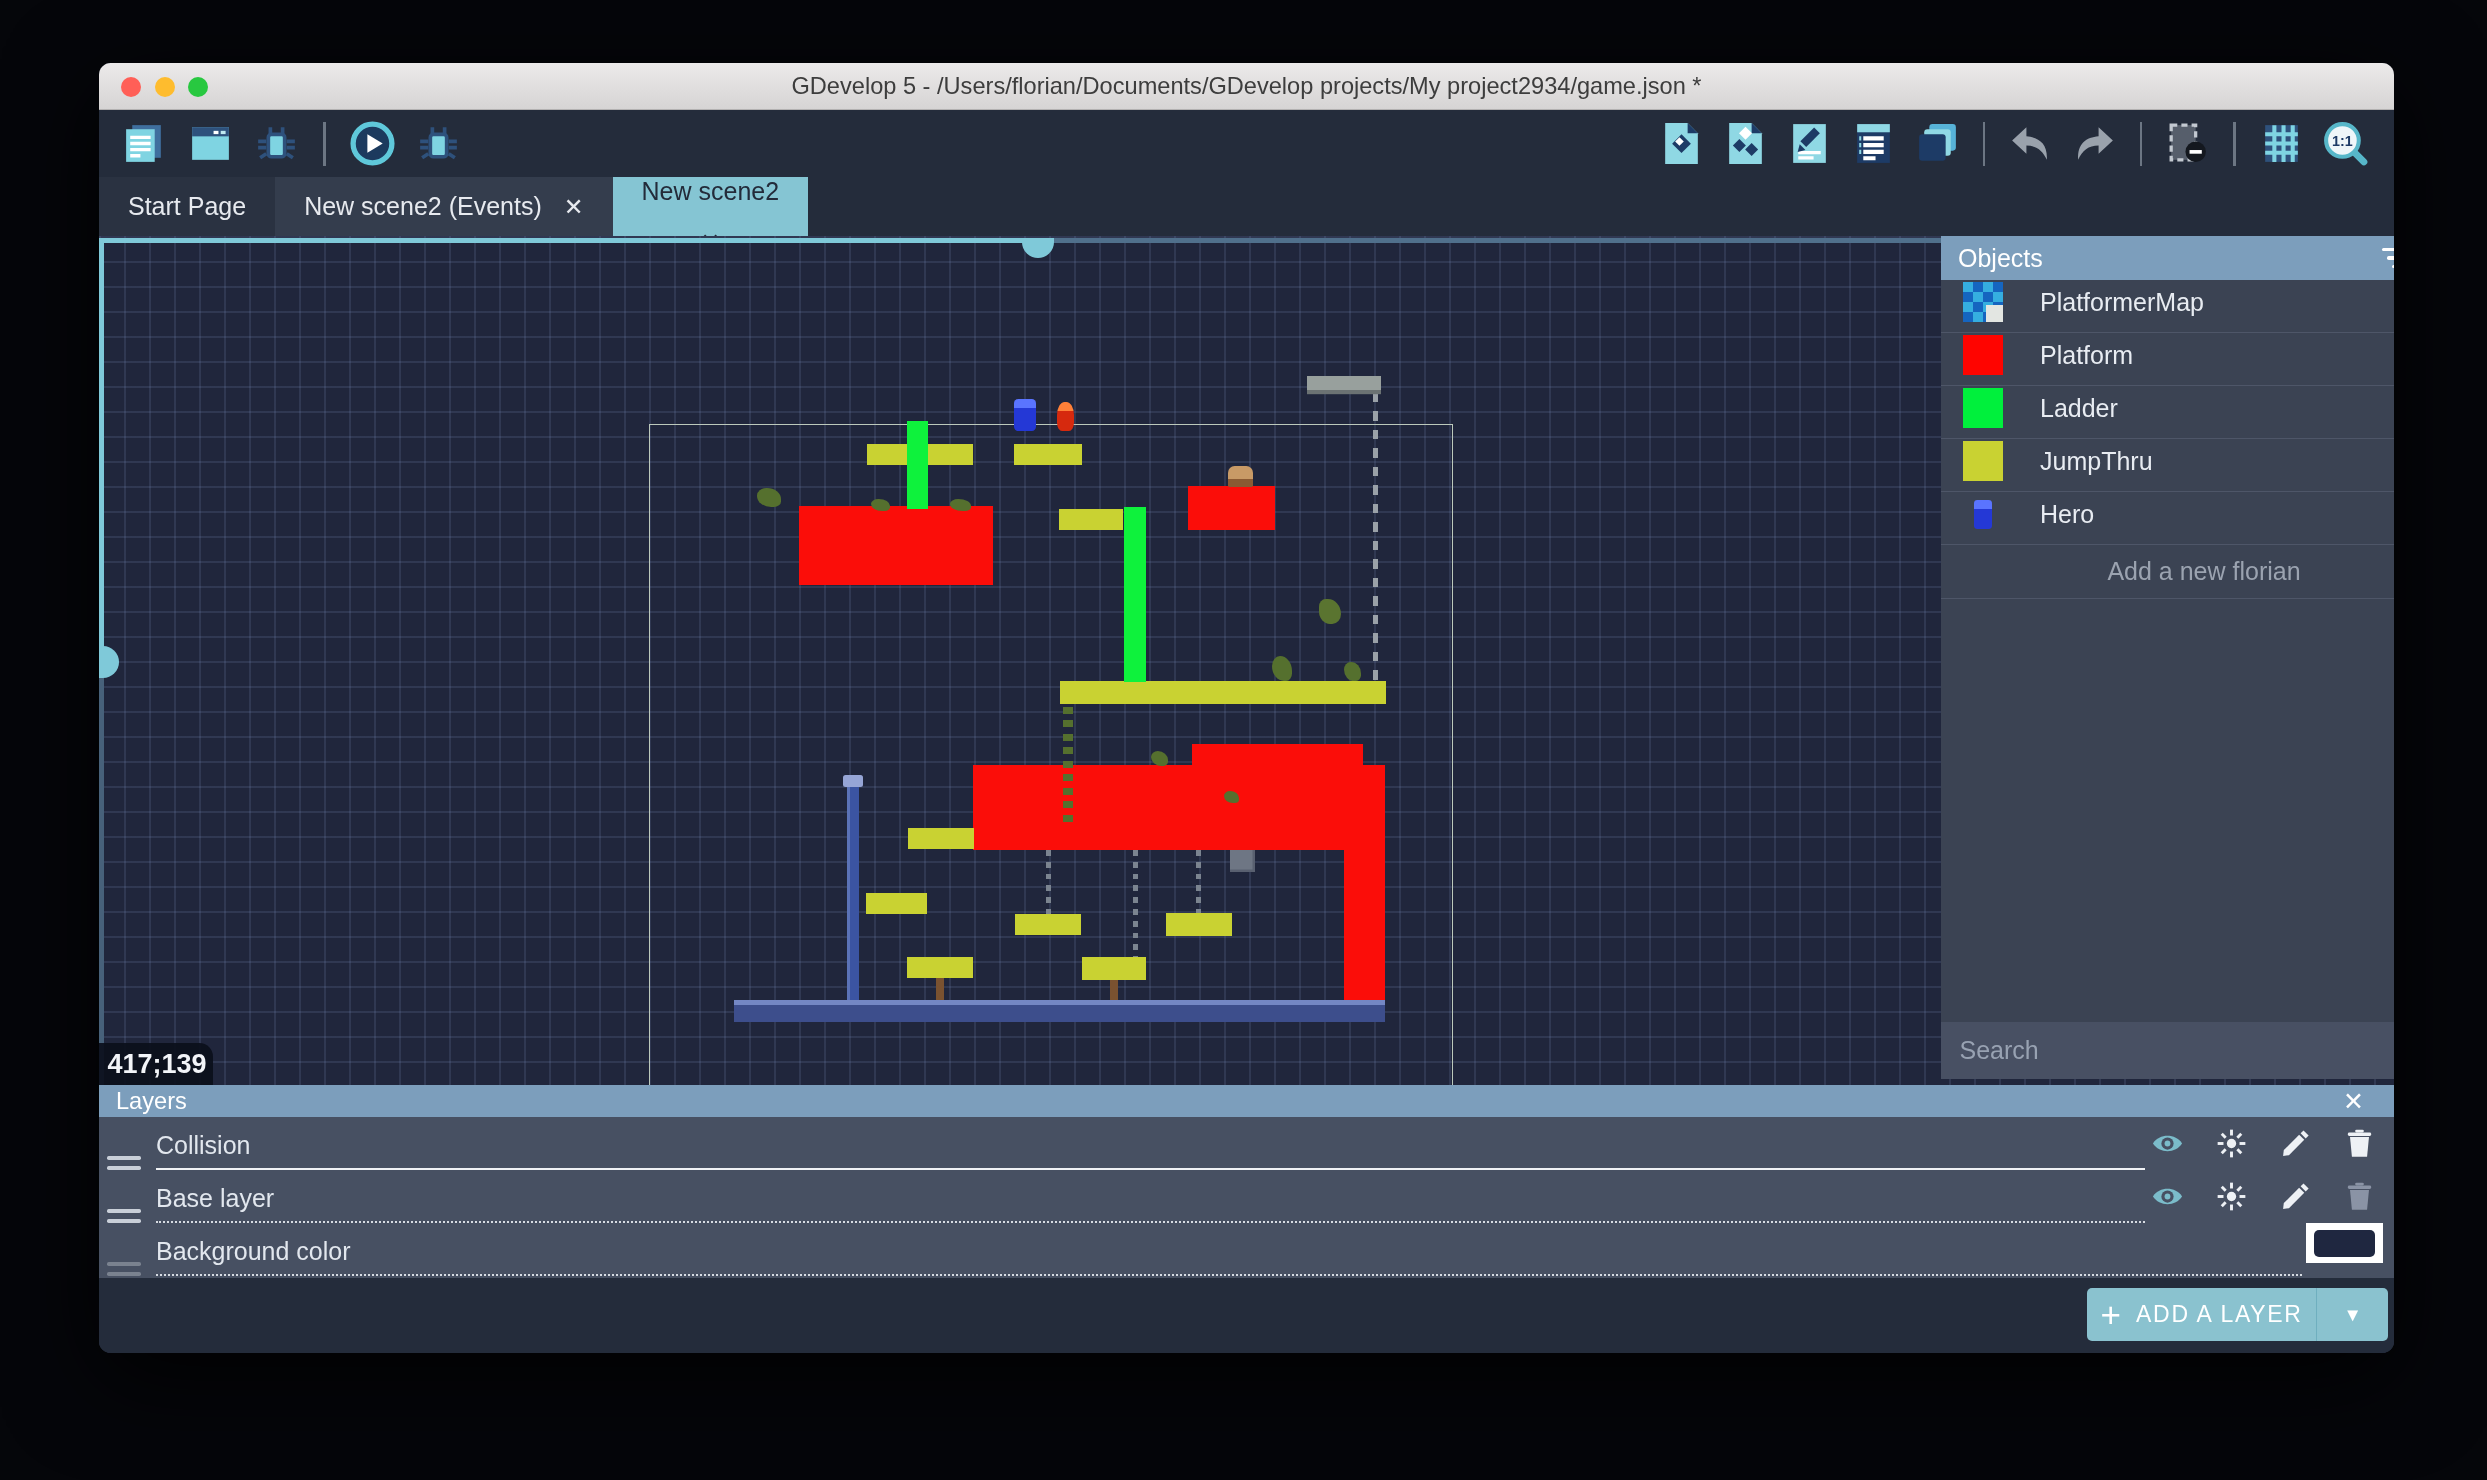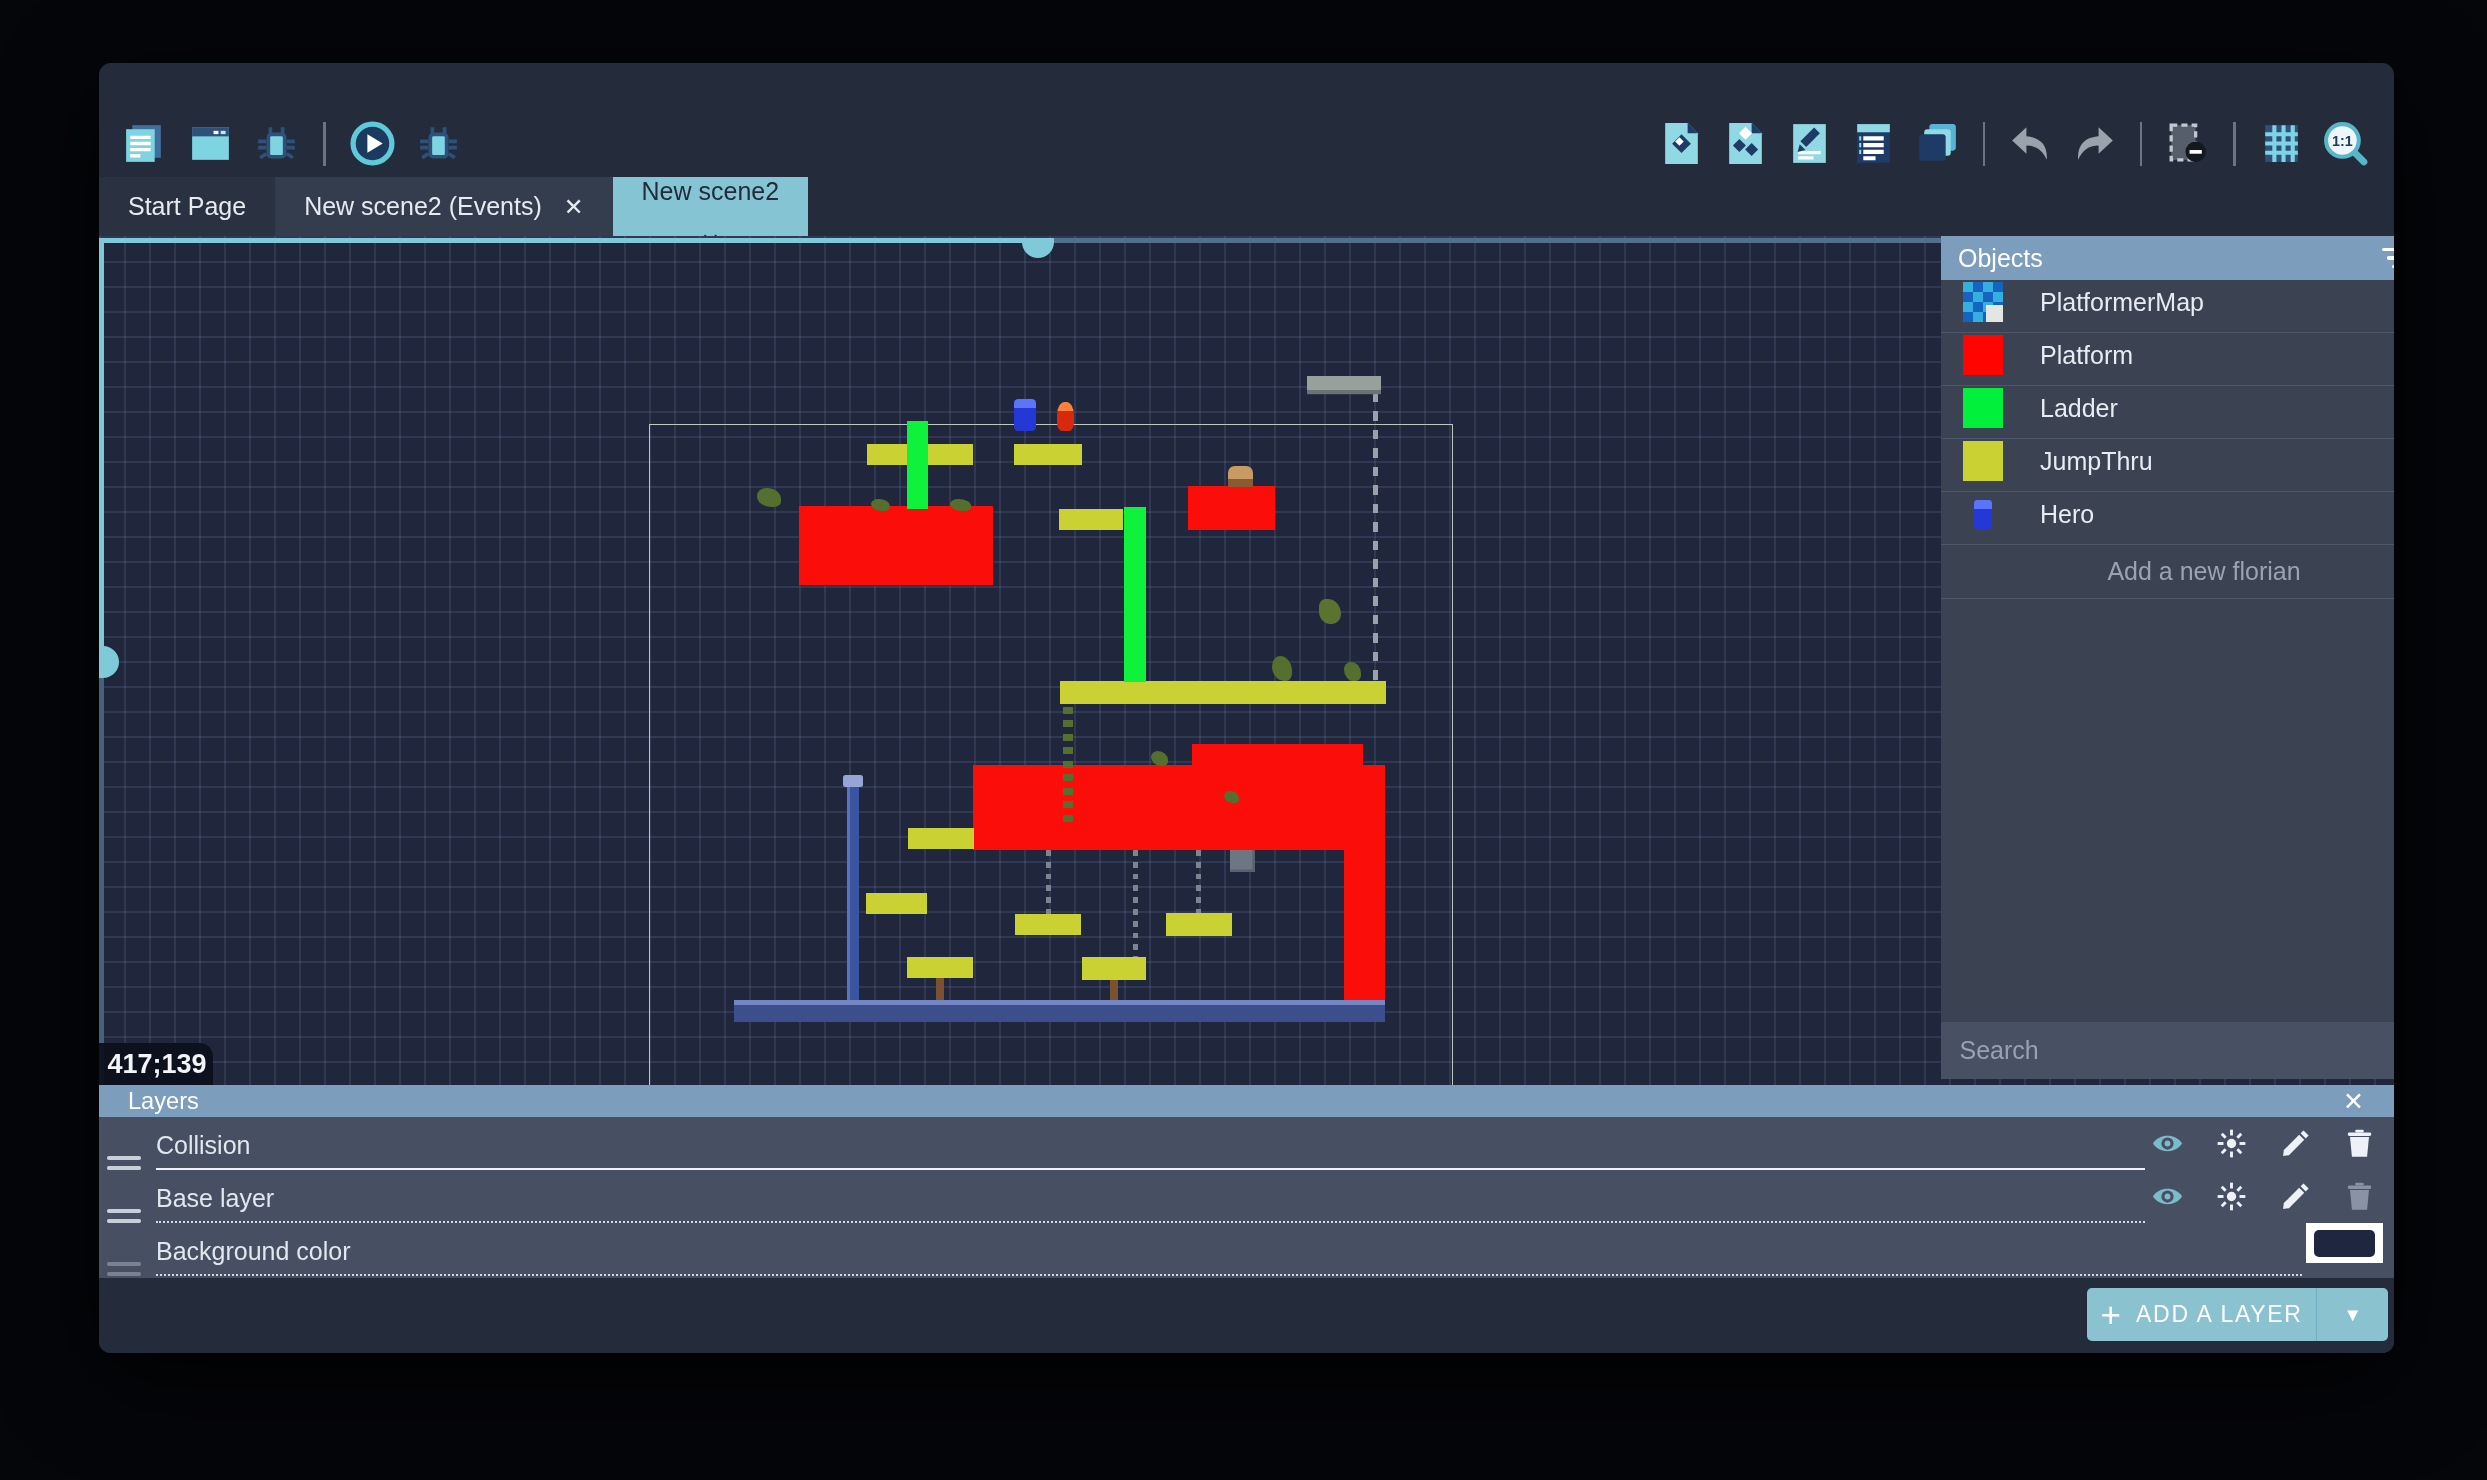--- a/index.html
+++ b/index.html
@@ -108,21 +108,21 @@
   .obj-empty { flex:1; background:#3b4353; }
 
   .search-row { height:57px; flex:none; background:#485063; display:flex; align-items:center; padding:0 18.5px; }
   .search-input { flex:1; background:transparent; border:none; outline:none;
     font-size:25px; color:#e8ecf2; font-family:"Liberation Sans",sans-serif; }
   .search-input::placeholder { color:#98a2b2; }
   .search-row svg { width:29px; height:29px; flex:none; }
 
   
   .layers-panel { position:absolute; left:0; top:1022px; width:2295px; height:268px; z-index:11; background:#242c3b; }
-  .layers-header { height:32px; background:#7c9ebc; display:flex; align-items:center; padding:0 30px 0 29px; color:#fff; }
+  .layers-header { height:32px; background:#7c9ebc; display:flex; align-items:center; padding:0 30px 0 17px; color:#fff; }
   .layers-header .ph-title { font-size:23.6px; }
   .layers-header .icon-x { margin-left:auto; }
   .layers-rows { height:161px; background:#475062; }
   .layer-row { height:53px; display:flex; align-items:flex-end; position:relative; padding-left:8px; }
   .drag-handle { width:34px; flex:none; display:flex; flex-direction:column; gap:5.9px; margin-right:15px; }
   .drag-handle i { height:4.2px; background:#c9cfd8; border-radius:1.7px; display:block; }
   .drag-dim i { background:#7a828f; }
   .layer-name-wrap { position:relative; width:1989px; }
   .layer-name { font-size:25px; color:#e2e7ee; padding-bottom:8.4px; }
   .ul-solid { border-bottom:2.5px solid #f0f2f5; }
@@ -140,20 +140,28 @@
   .add-layer-main .plus { font-size:35px; font-weight:300; line-height:1; }
   .add-layer-label { font-size:23px; letter-spacing:1.7px; }
   .add-layer-caret { width:72px; height:100%; border-left:1.7px solid #6fafbf;
     display:flex; align-items:center; justify-content:center; font-size:18.5px; }
 </style>
 </head>
 <body>
 
 <div class="window">
 
+  <div class="titlebar">
+    <div class="traffic">
+      <span class="tl-close"></span>
+      <span class="tl-min"></span>
+      <span class="tl-max"></span>
+    </div>
+    <div class="title">GDevelop 5 - /Users/florian/Documents/GDevelop projects/My project2934/game.json *</div>
+  </div>
 
   <div class="toolbar">
     <div class="tb-left">
       <div class="tb-icon">
         <svg viewBox="0 0 24 24">
             <rect x="6" y="3" width="14" height="16" fill="#3f6f9e"></rect>
             <rect x="3" y="5" width="14" height="16" fill="#7fd4e2"></rect>
             <g stroke="#ffffff" stroke-width="1.7">
               <line x1="5" y1="9" x2="15" y2="9"></line>
               <line x1="5" y1="12" x2="15" y2="12"></line>

